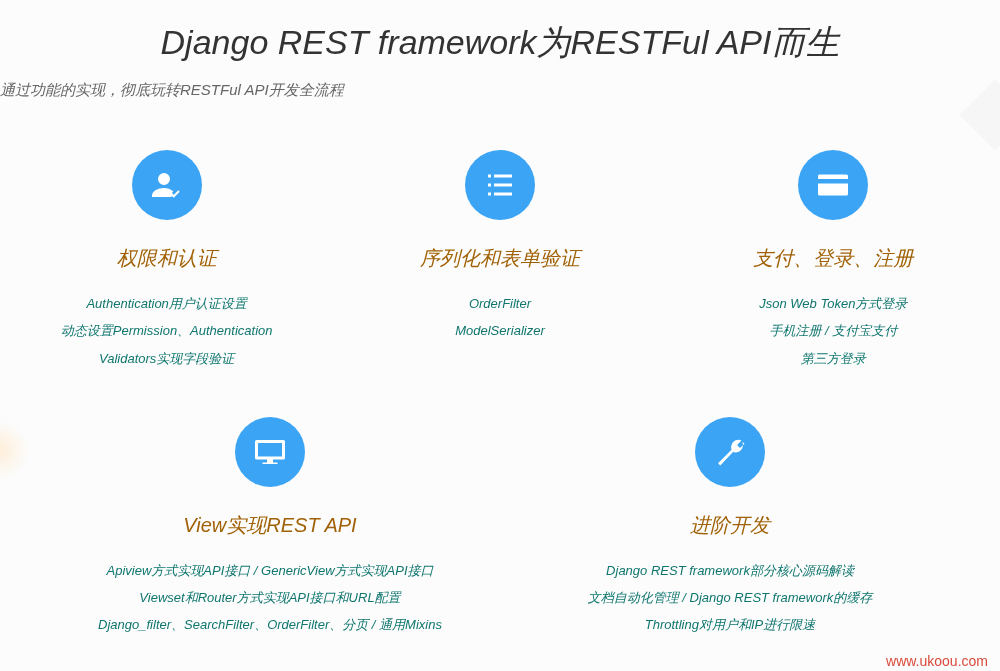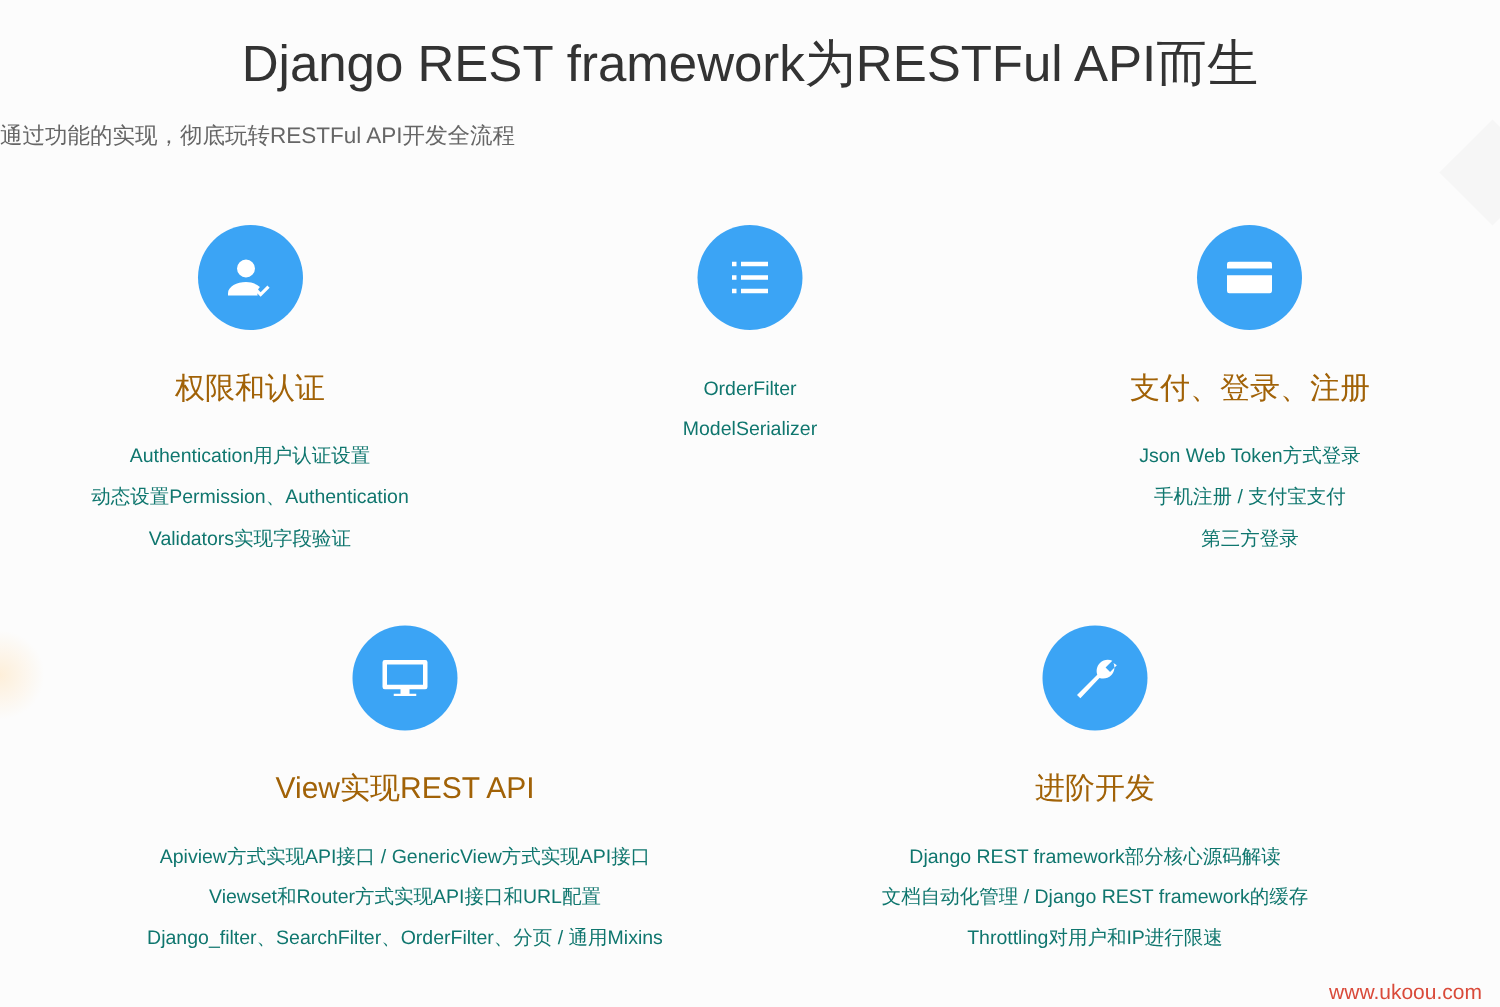--- a/index.html
+++ b/index.html
@@ -11,20 +11,21 @@
   width: 1000px;
   height: 671px;
   font-family: "Microsoft YaHei", "PingFang SC", Arial, sans-serif;
   background: #fcfcfc;
   position: relative;
   overflow: hidden;
 }
 .container {
   width: 100%;
   padding: 20px 0 0 0;
+  font-style: italic;
 }
 .main-title {
   text-align: center;
   font-size: 34px;
   font-weight: 400;
   color: #333;
   margin-bottom: 15px;
 }
 .subtitle {
   text-align: left;
@@ -126,20 +127,21 @@
       <p class="feature-item">动态设置Permission、Authentication</p>
       <p class="feature-item">Validators实现字段验证</p>
     </div>
 
     <div class="feature-card">
       <div class="icon-circle">
         <svg viewBox="0 0 24 24">
             <path d="M4 5h2v2H4V5zm4 0h12v2H8V5zM4 11h2v2H4v-2zm4 0h12v2H8v-2zM4 17h2v2H4v-2zm4 0h12v2H8v-2z"></path>
           </svg>
       </div>
+      <h3 class="feature-title">序列化和表单验证</h3>
       <p class="feature-item">OrderFilter</p>
       <p class="feature-item">ModelSerializer</p>
     </div>
 
     <div class="feature-card">
       <div class="icon-circle">
         <svg viewBox="0 0 24 24">
             <path d="M3 5h18a1 1 0 011 1v2H2V6a1 1 0 011-1zm-1 6h20v7a1 1 0 01-1 1H3a1 1 0 01-1-1v-7zm3 3h5v2H5v-2z"></path>
           </svg>
       </div>

